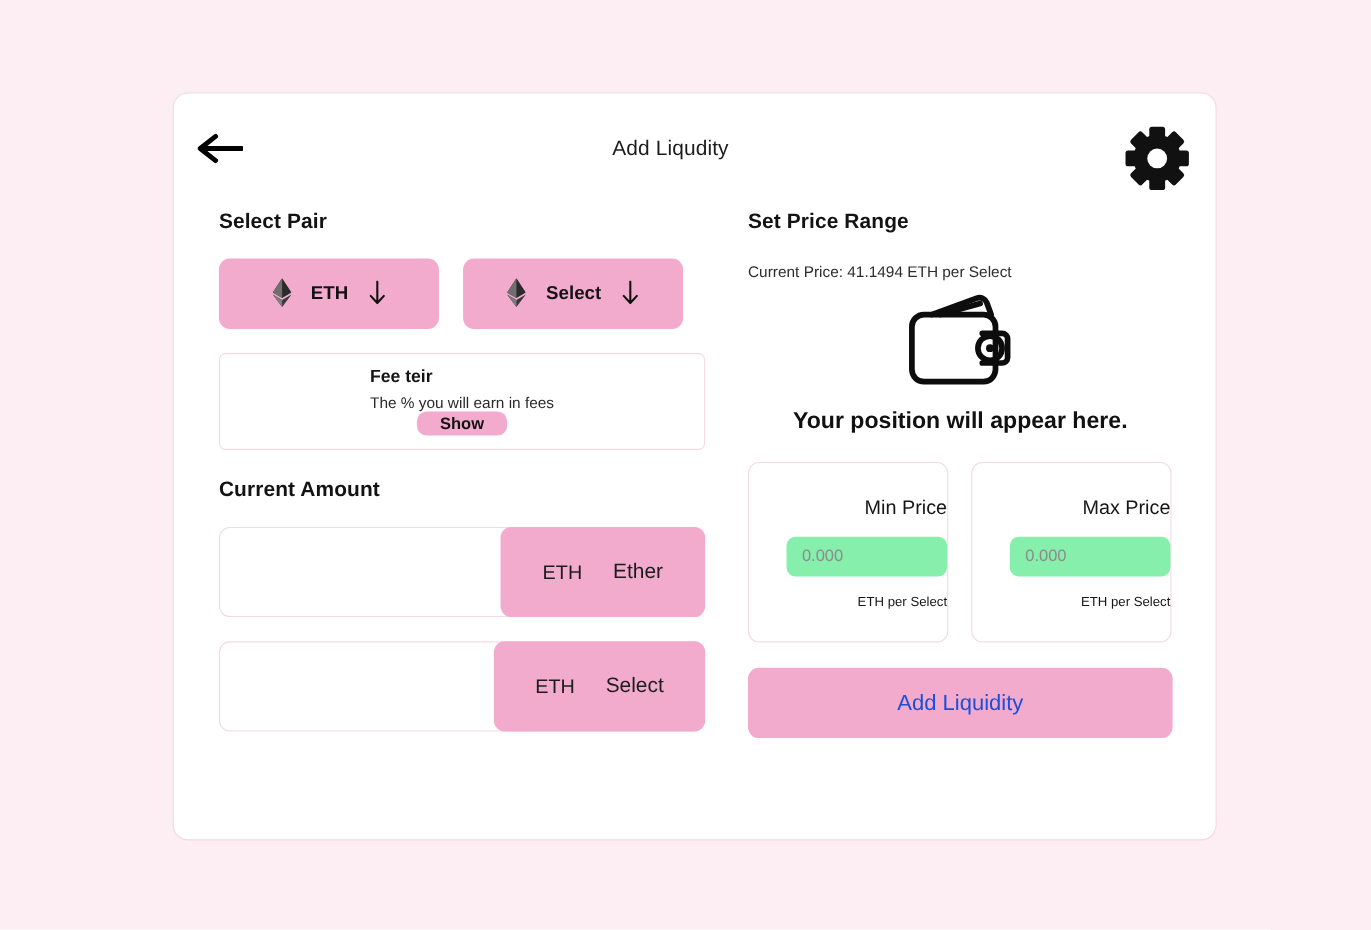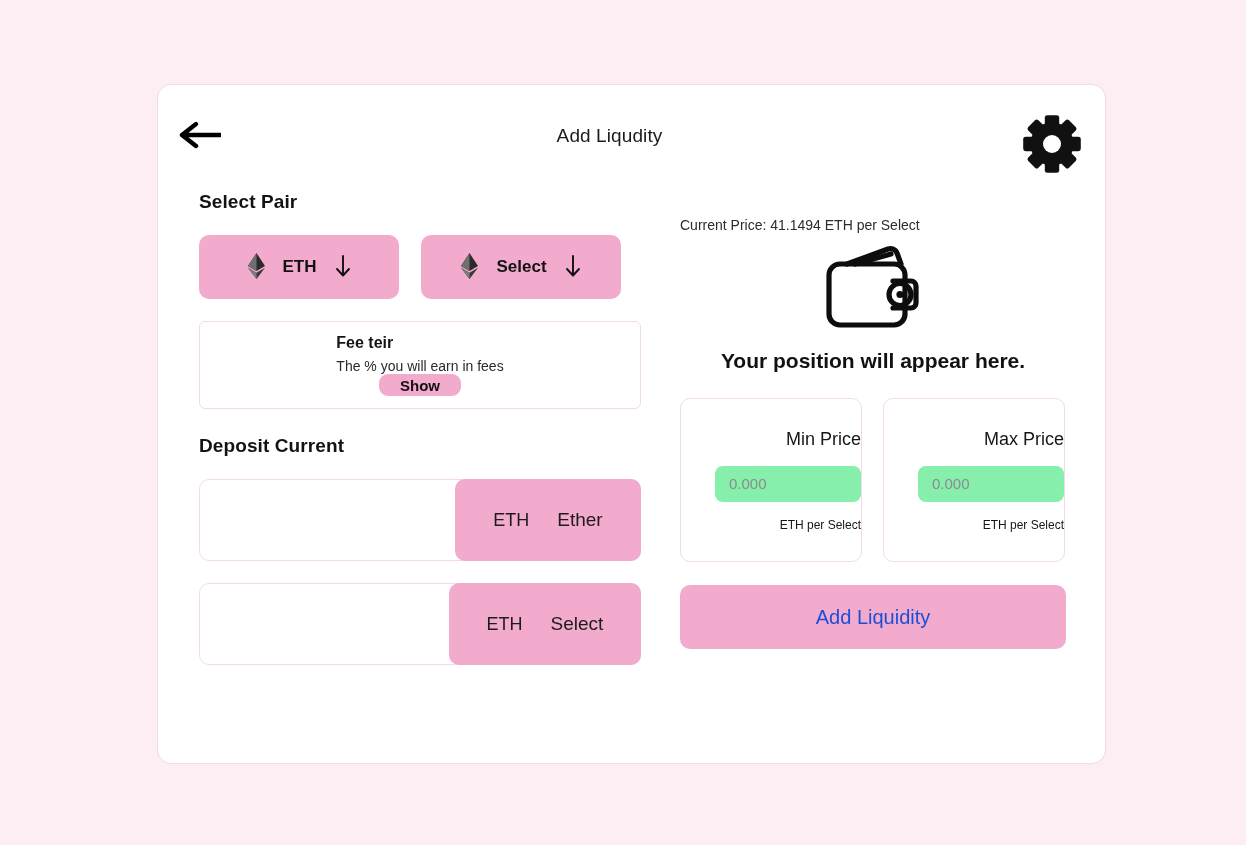--- a/index.html
+++ b/index.html
@@ -368,41 +368,42 @@
       </div>
 
       <div class="fee-card">
         <div>
           <div class="fee-title">Fee teir</div>
           <div class="fee-sub">The % you will earn in fees</div>
         </div>
         <button class="show-btn">Show</button>
       </div>
 
-      <div class="section-title deposit-title">Deposit Current</div>
+      <div class="section-title deposit-title">Current Amount</div>
 
       <div class="deposit-row">
         <input class="deposit-input" type="text" value="" style="">
         <div class="deposit-suffix wide">
           <span class="suffix-sym">ETH</span>
           <span class="suffix-name">Ether</span>
         </div>
       </div>
 
       <div class="deposit-row">
         <input class="deposit-input" type="text" value="" style="">
         <div class="deposit-suffix narrow">
           <span class="suffix-sym">ETH</span>
           <span class="suffix-name">Select</span>
         </div>
       </div>
     </div>
 
     <div class="col-right">
 
+      <div class="section-title">Set Price Range</div>
 
       <div class="current-price">Current Price: 41.1494 ETH per Select</div>
 
       <div class="wallet-wrap">
         <svg width="96" height="84" viewBox="0 0 96 84">
           <g fill="none" stroke="#0d0d0d" stroke-width="5.2" stroke-linecap="round" stroke-linejoin="round">
             <path d="M22 19 L63 4 A7 7 0 0 1 72 8 L76 19"></path>
             <path d="M30 19 L66 9"></path>
             <rect x="4" y="19" width="76" height="61" rx="11"></rect>
             <path d="M68 36 L86 36 A5 5 0 0 1 91 41 L91 58 A5 5 0 0 1 86 63 L68 63"></path>

